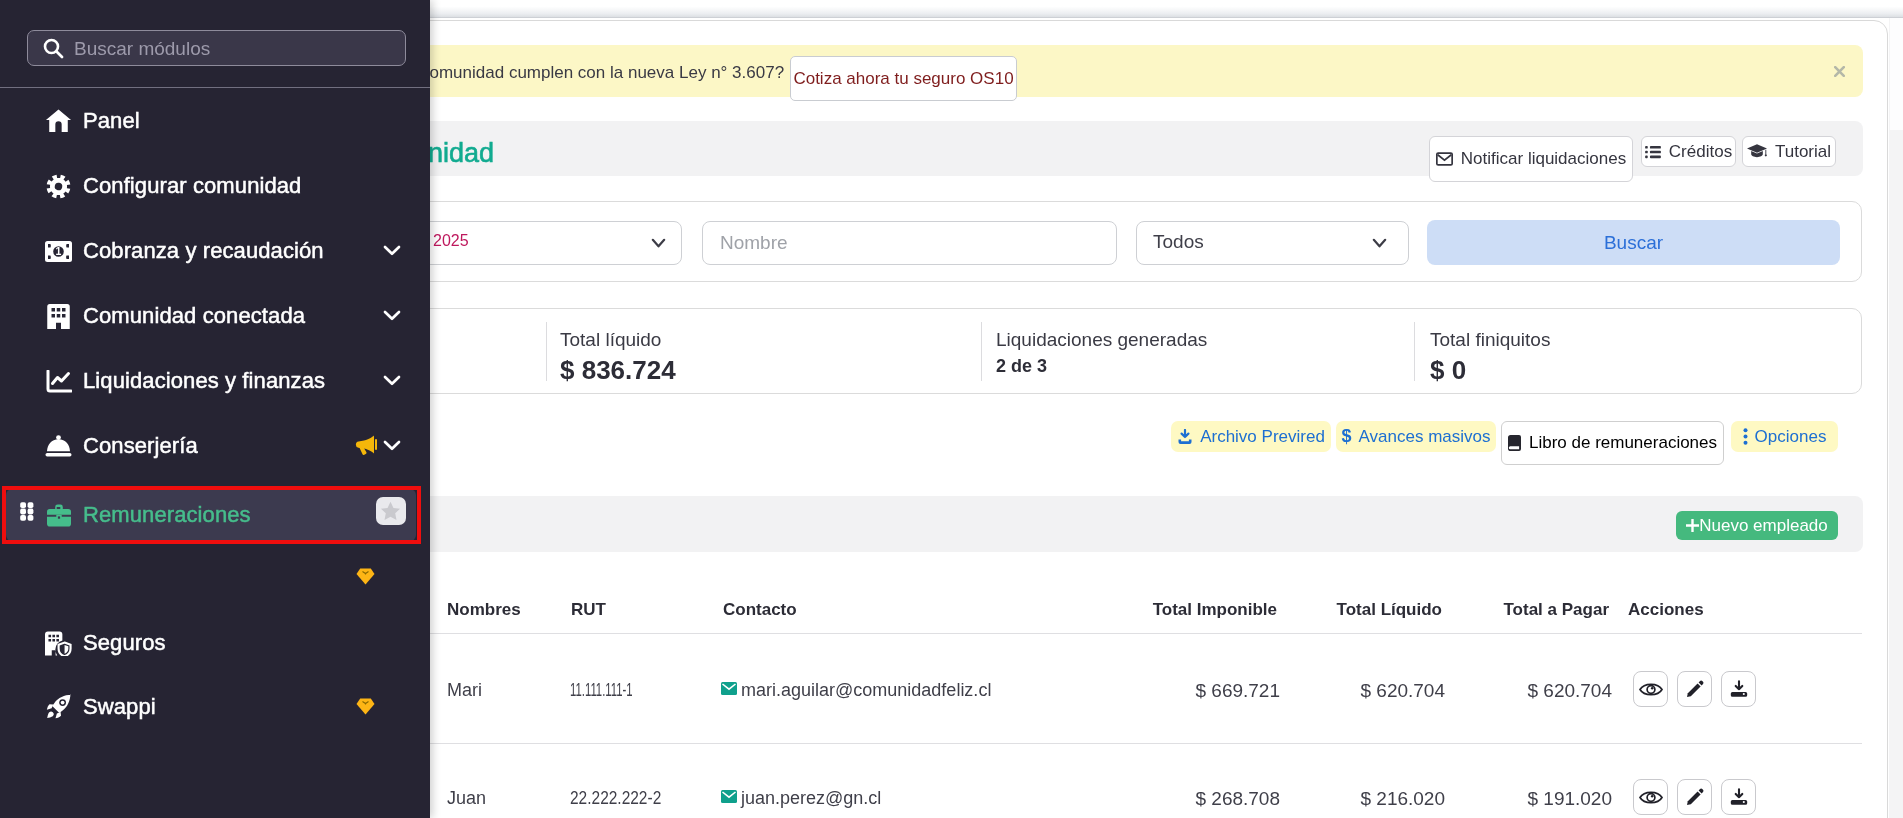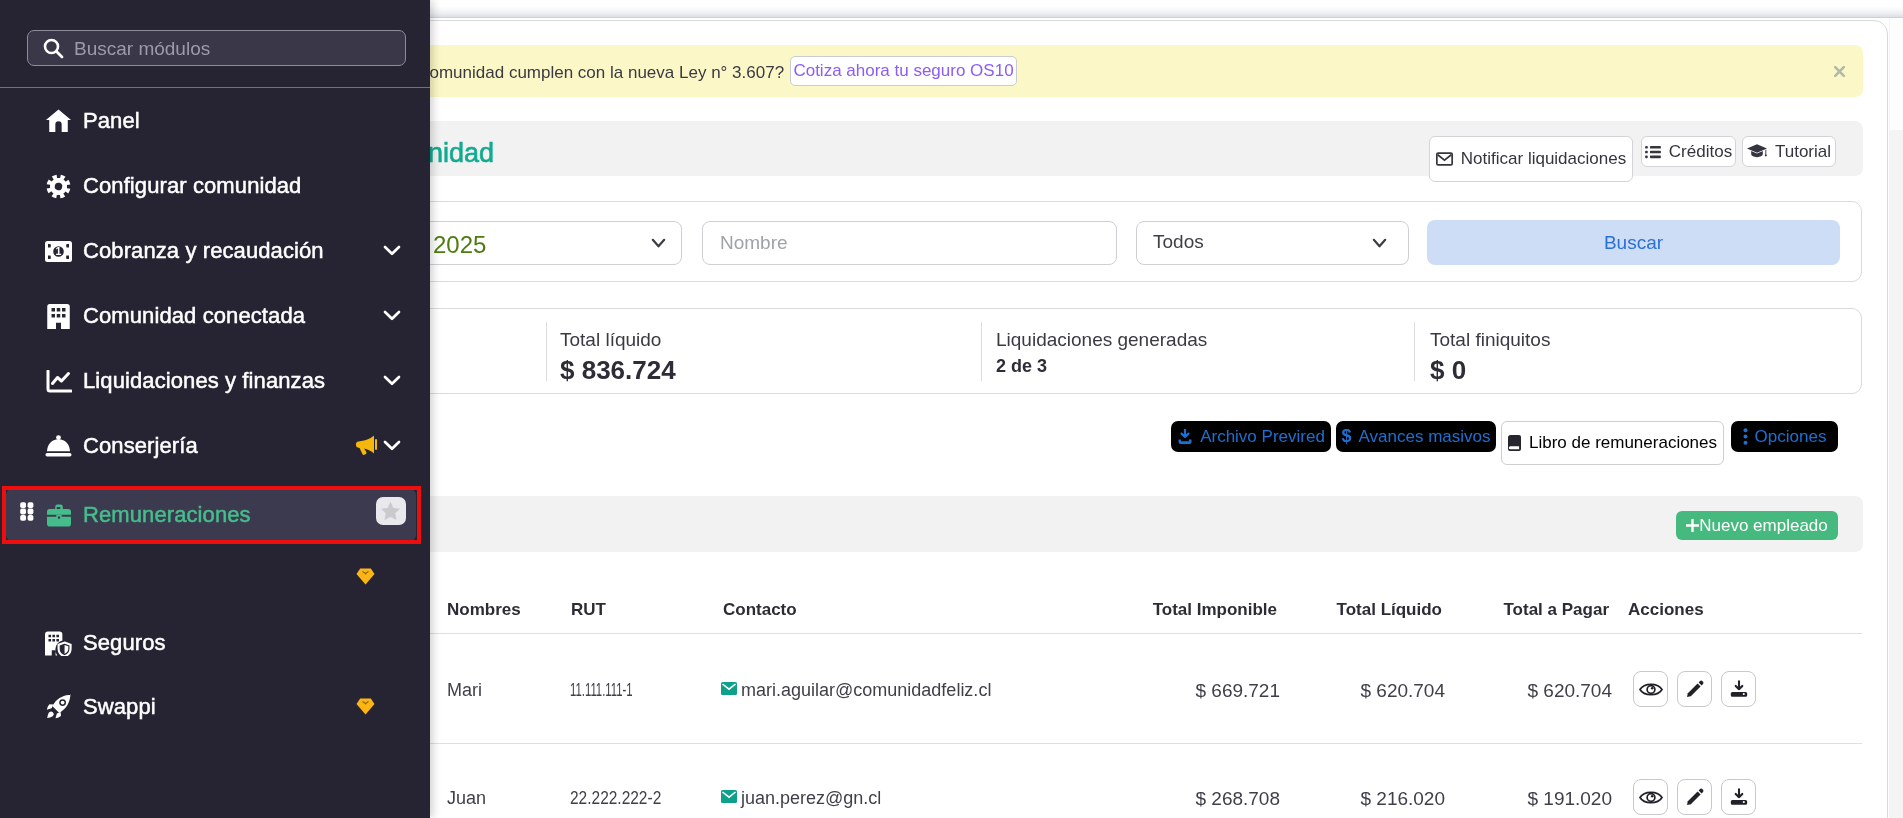--- a/index.html
+++ b/index.html
@@ -2,21 +2,21 @@
 <html><head>
 <meta charset="utf-8">
 <style>
 *{margin:0;padding:0;box-sizing:border-box}
 html,body{width:1903px;height:818px;overflow:hidden;background:#fff;
 font-family:"Liberation Sans",sans-serif;position:relative}
 .ab{position:absolute}
 .txt{position:absolute;line-height:1;white-space:nowrap}
 .card{position:absolute;background:#fff;border:1px solid #dbdbdb;border-radius:10px}
 .band{position:absolute;background:#f2f2f3;border-radius:8px}
-.bluebtn{position:absolute;background:#000000;border-radius:7px;color:#1d6fd2;
+.bluebtn{position:absolute;background:#fef9c3;border-radius:7px;color:#1d6fd2;
 display:flex;align-items:center;justify-content:center;font-size:17px;gap:7px}
 .whtbtn{position:absolute;background:#fff;border:1px solid #d4d4d8;border-radius:6px;color:#35353f;
 display:flex;align-items:center;justify-content:center;font-size:17px;gap:8px}
 .abtn{position:absolute;width:35px;height:36px;border:1px solid #c9c9cd;border-radius:8px;
 background:#fff;display:flex;align-items:center;justify-content:center}
 .mitem{position:absolute;left:45px;color:#fff;font-size:22px;font-weight:400;-webkit-text-stroke:.5px currentColor;letter-spacing:.1px;
 display:flex;align-items:center;gap:11px}
 .micon{width:27px;display:flex;justify-content:center}
 svg{display:block}
 </style>
@@ -46,22 +46,22 @@
 
 <div class="ab" style="left:0;top:0;width:1903px;height:18px;
 background:linear-gradient(180deg,#ffffff 0%,#ffffff 38%,#eceef1 80%,#dcdfe3 100%);
 border-bottom:1px solid #cdd0d5"></div>
 
 <div class="ab" style="left:80px;top:20px;width:1808px;height:830px;background:#fff;
 border:1px solid #d9d9d9;border-radius:14px"></div>
 
 <div class="ab" style="left:104px;top:45px;width:1759px;height:52px;background:#fcf7c6;border-radius:8px"></div>
 <div class="txt" style="left:421px;top:64px;font-size:17px;color:#3a3a44">comunidad cumplen con la nueva Ley n° 3.607?</div>
-<div class="ab" style="left:790px;top:56px;width:227px;height:30px;background:#fff;border:1px solid #c9ccd1;border-radius:5px;
-display:flex;align-items:center;justify-content:center;font-size:17px;color:#8b5cf6">Cotiza ahora tu seguro OS10</div>
+<div class="ab" style="left:790px;top:56px;width:227px;height:45px;background:#fff;border:1px solid #c9ccd1;border-radius:5px;
+display:flex;align-items:center;justify-content:center;font-size:17px;color:#7f1d1d">Cotiza ahora tu seguro OS10</div>
 <div id="xclose" class="ab" style="left:1834px;top:66px;width:11px;height:11px">
 <svg width="11" height="11" viewBox="0 0 11 11">
       <path d="M1.2 1.2 L9.8 9.8 M9.8 1.2 L1.2 9.8" stroke="#b4b8a8" stroke-width="2.6" stroke-linecap="round"></path>
     </svg>
   </div>
 
 <div class="band" style="left:104px;top:121px;width:1759px;height:55px"></div>
 <div class="txt" id="title" style="left:362px;top:140px;font-size:27px;font-weight:400;-webkit-text-stroke:.6px #12ab90;color:#12ab90">comunidad</div>
 <div class="whtbtn" id="b_notif" style="left:1429px;top:136px;width:204px;height:46px">
 <svg width="17" height="14" viewBox="0 0 20 16">
@@ -89,21 +89,21 @@
         <path d="M11 0 L22 4.6 L11 9.2 L0 4.6 Z"></path>
         <path d="M4.6 7.4 v3.4 c0 1.9 2.9 3.4 6.4 3.4 s6.4 -1.5 6.4 -3.4 V7.4 L11 10.1 Z"></path>
         <path d="M20.2 6 l1 0 v5.2 a1.1 1.1 0 1 1 -1 0 Z"></path>
       </g>
     </svg>
 <span>Tutorial</span>
   </div>
 
 <div class="card" style="left:104px;top:201px;width:1758px;height:81px"></div>
 <div class="ab" style="left:280px;top:221px;width:402px;height:44px;border:1px solid #ced0d4;border-radius:8px;background:#fff"></div>
-<div class="txt" style="left:433px;top:233px;font-size:24px;color:#4d7c0f">2025</div>
+<div class="txt" style="left:433px;top:233px;font-size:16px;color:#be185d">2025</div>
 <div class="ab" id="chev1" style="left:651px;top:238px">
 <svg width="15" height="11" viewBox="0 0 15 11">
       <path d="M1.8 1.8 L7.5 8.3 L13.2 1.8" fill="none" stroke="#3c3c46" stroke-width="2.2" stroke-linecap="round" stroke-linejoin="round"></path>
     </svg>
   </div>
 <div class="ab" style="left:702px;top:221px;width:415px;height:44px;border:1px solid #ced0d4;border-radius:8px;background:#fff"></div>
 <div class="txt" style="left:720px;top:233px;font-size:19px;color:#9fa2a8">Nombre</div>
 <div class="ab" style="left:1136px;top:221px;width:273px;height:44px;border:1px solid #ced0d4;border-radius:8px;background:#fff"></div>
 <div class="txt" style="left:1153px;top:232px;font-size:19px;color:#3f3f49">Todos</div>
 <div class="ab" id="chev2" style="left:1372px;top:238px">

